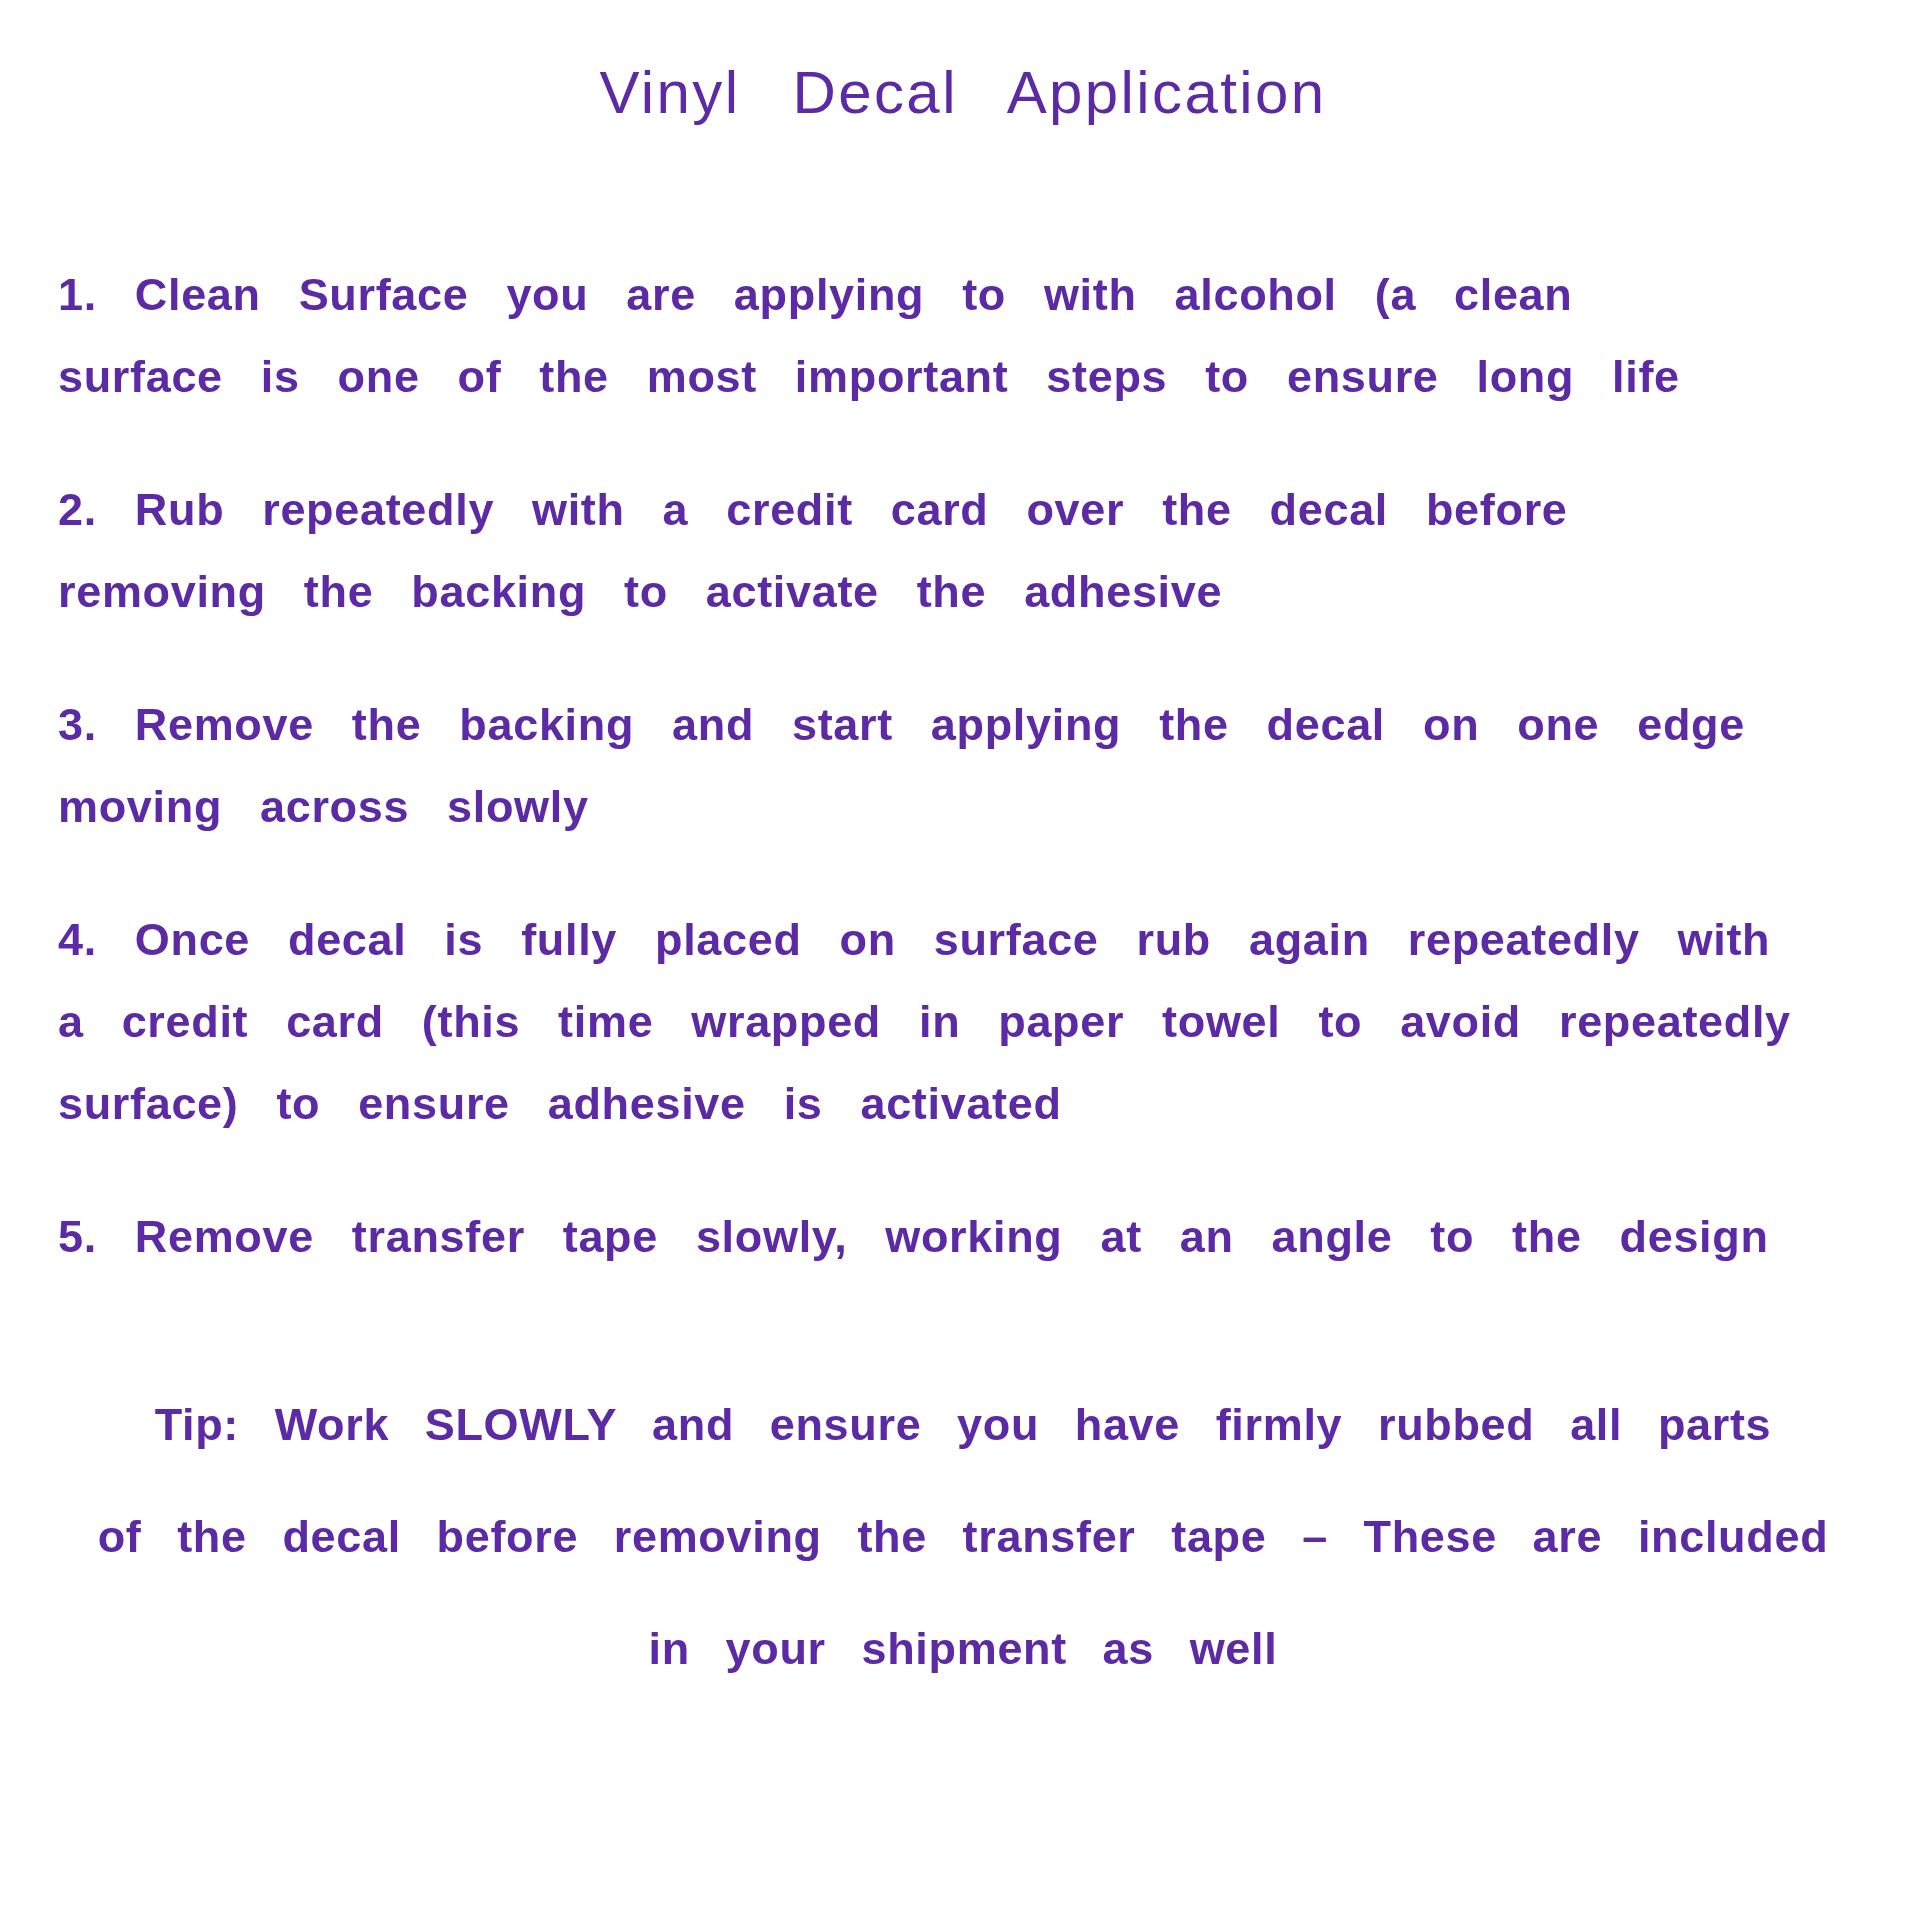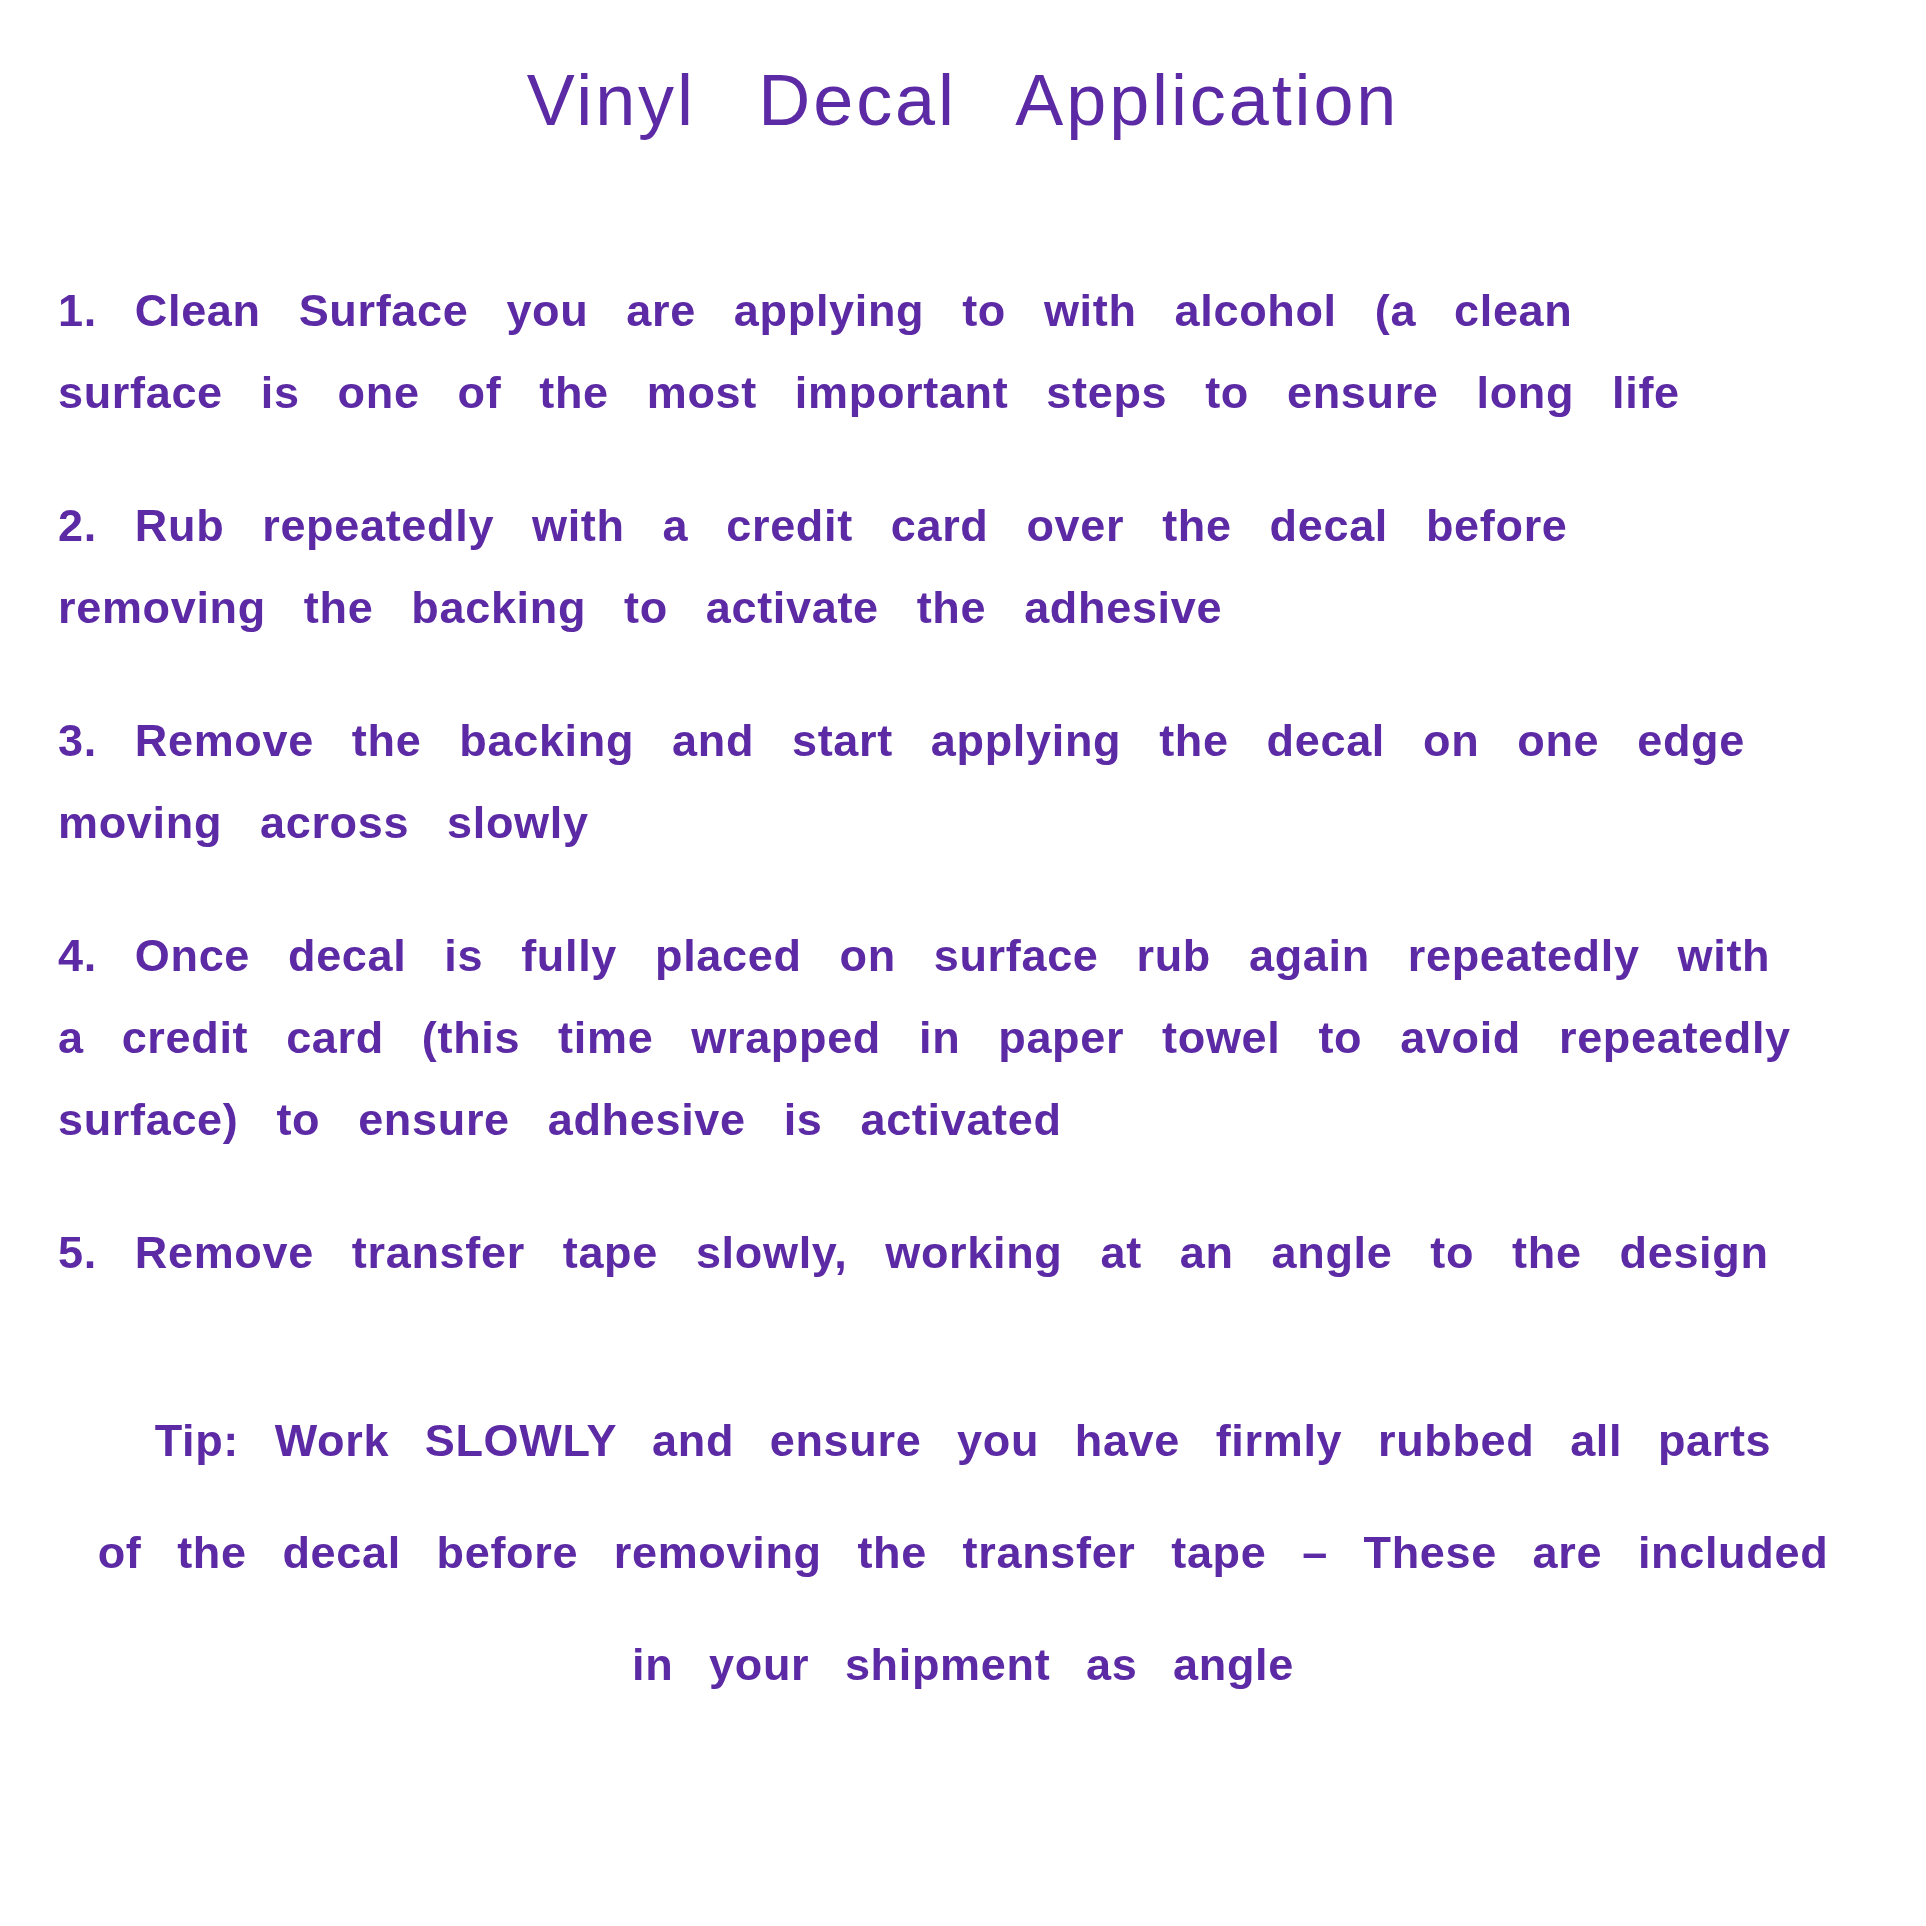--- a/index.html
+++ b/index.html
@@ -18,21 +18,21 @@
   .sheet {
     width: 1926px;
     height: 1926px;
     box-sizing: border-box;
     padding: 54px 58px 0 58px;
     background: #ffffff;
   }
   h1.title {
     margin: 0;
     text-align: center;
-    font-size: 72px;
+    font-size: 60px;
     font-weight: 400;
     letter-spacing: 0.04em;
     word-spacing: 0.55em;
     line-height: 1.3;
     white-space: nowrap;
   }
   .steps {
     margin-top: 122px;
   }
   .step {
@@ -78,16 +78,16 @@
         <div class="line">a credit card (this time wrapped in paper towel to avoid repeatedly</div>
         <div class="line">surface) to ensure adhesive is activated</div>
       </div>
       <div class="step">
         <div class="line">5. Remove transfer tape slowly, working at an angle to the design</div>
       </div>
     </section>
   <section class="tip">
       <div class="line">Tip: Work SLOWLY and ensure you have firmly rubbed all parts</div>
       <div class="line">of the decal before removing the transfer tape – These are included</div>
-      <div class="line">in your shipment as angle</div>
+      <div class="line">in your shipment as well</div>
     </section>
 </main>
 
 
 </body></html>

